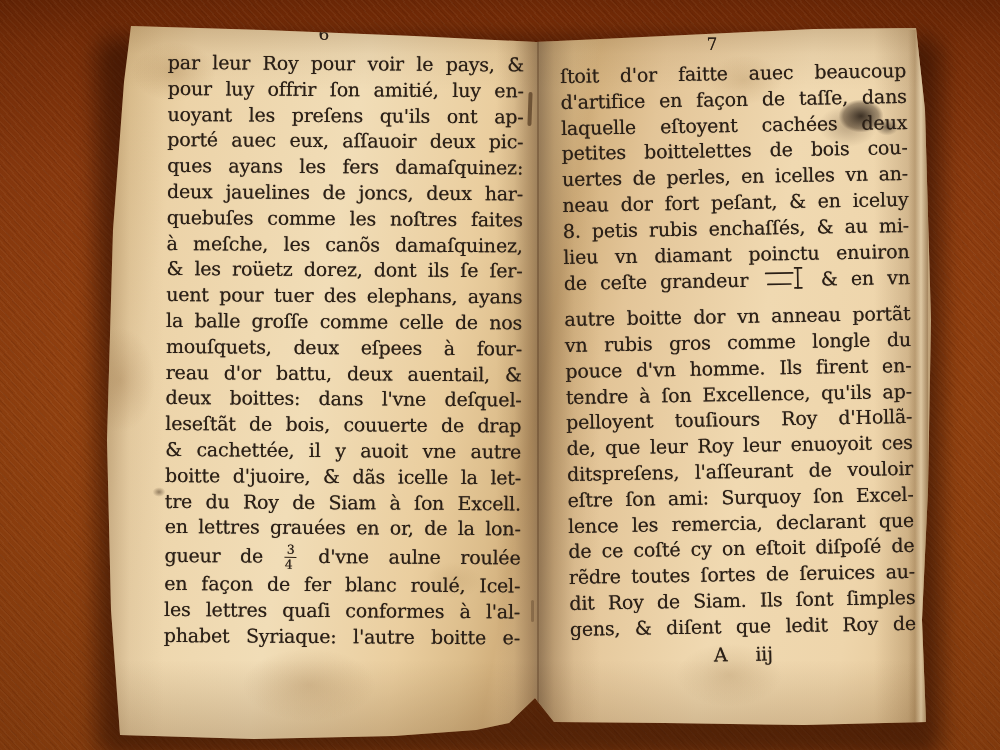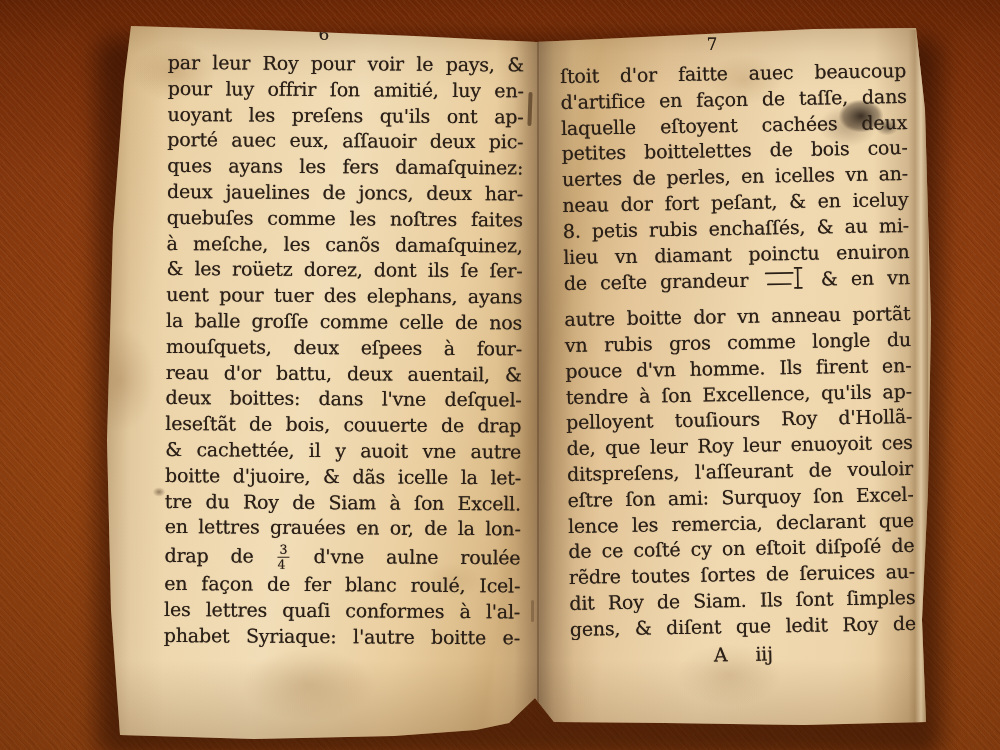--- a/index.html
+++ b/index.html
@@ -119,21 +119,21 @@
         <div class="line">mouſquets, deux eſpees à four-</div>
         <div class="line">reau d'or battu, deux auentail, &amp;</div>
         <div class="line">deux boittes: dans l'vne deſquel-</div>
         <div class="line">leseſtãt de bois, couuerte de drap</div>
         <div class="line">&amp; cachettée, il y auoit vne autre</div>
         <div class="line">boitte d'juoire, &amp; dãs icelle la let-</div>
         <div class="line">tre du Roy de Siam à ſon Excell.</div>
         <div class="line">en lettres grauées en or, de la lon-</div>
       </div>
     <div class="line frac-line">
-      <span>drap de</span>
+      <span>gueur de</span>
       <span class="frac"><span class="num">3</span><span class="den">4</span></span>
       <span>d'vne aulne roulée</span>
     </div>
     <div>
         <div class="line">en façon de fer blanc roulé, Icel-</div>
         <div class="line">les lettres quaſi conformes à l'al-</div>
         <div class="line">phabet Syriaque: l'autre boitte e-</div>
       </div>
   </div>
 

